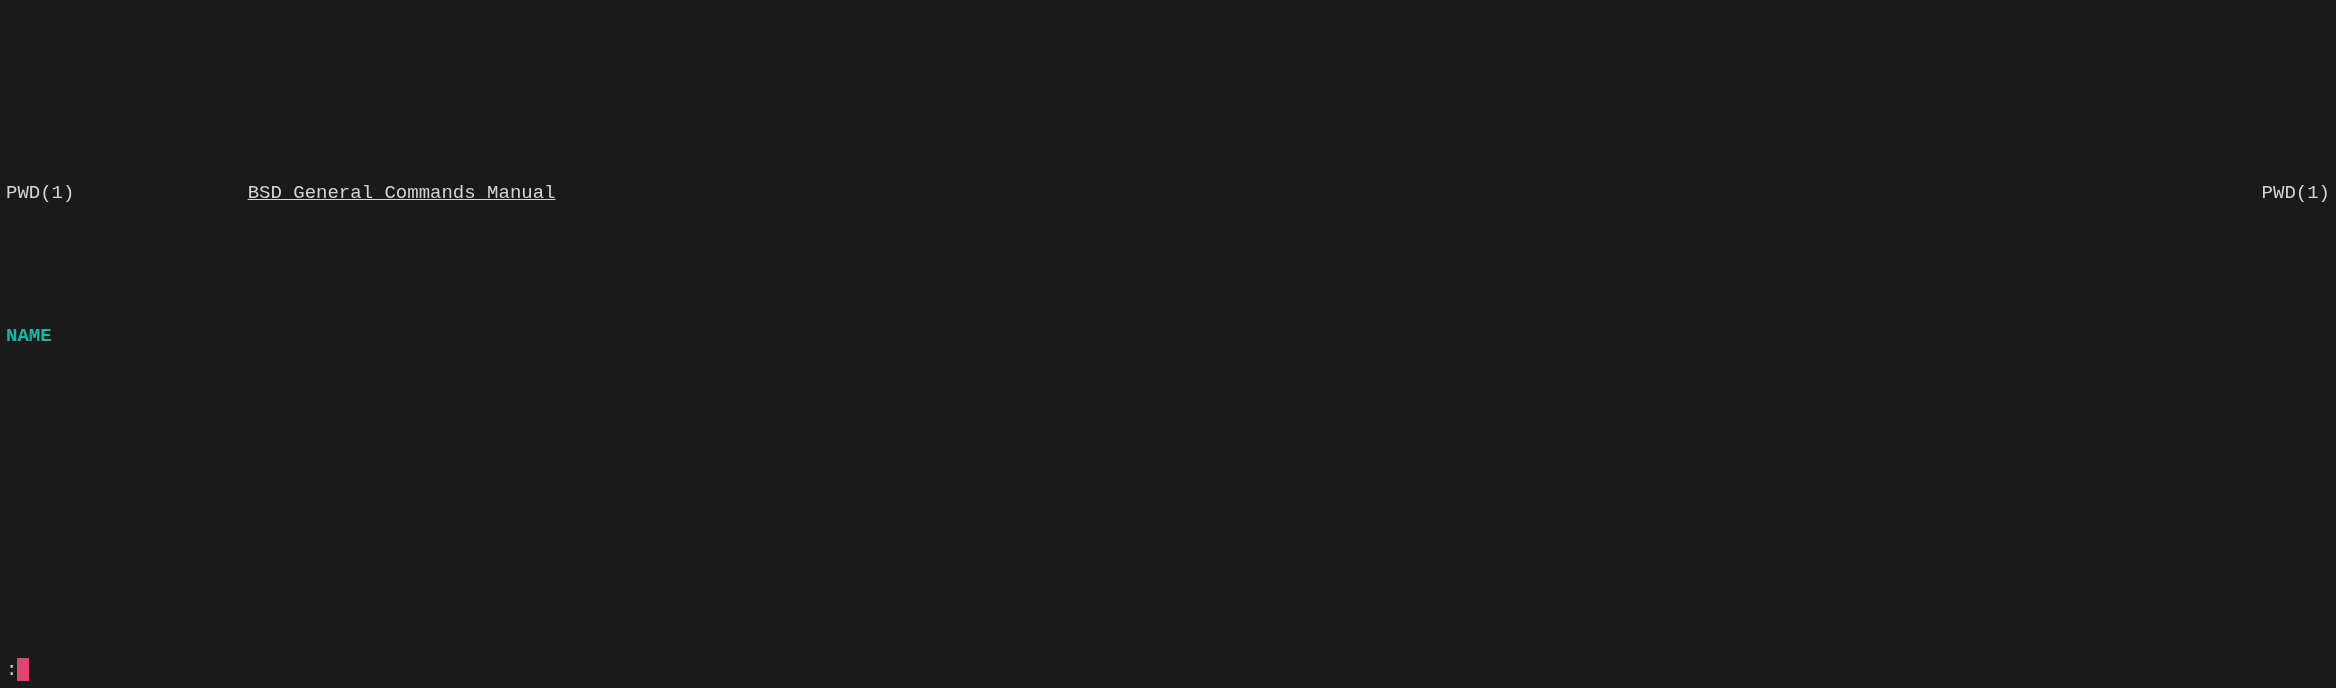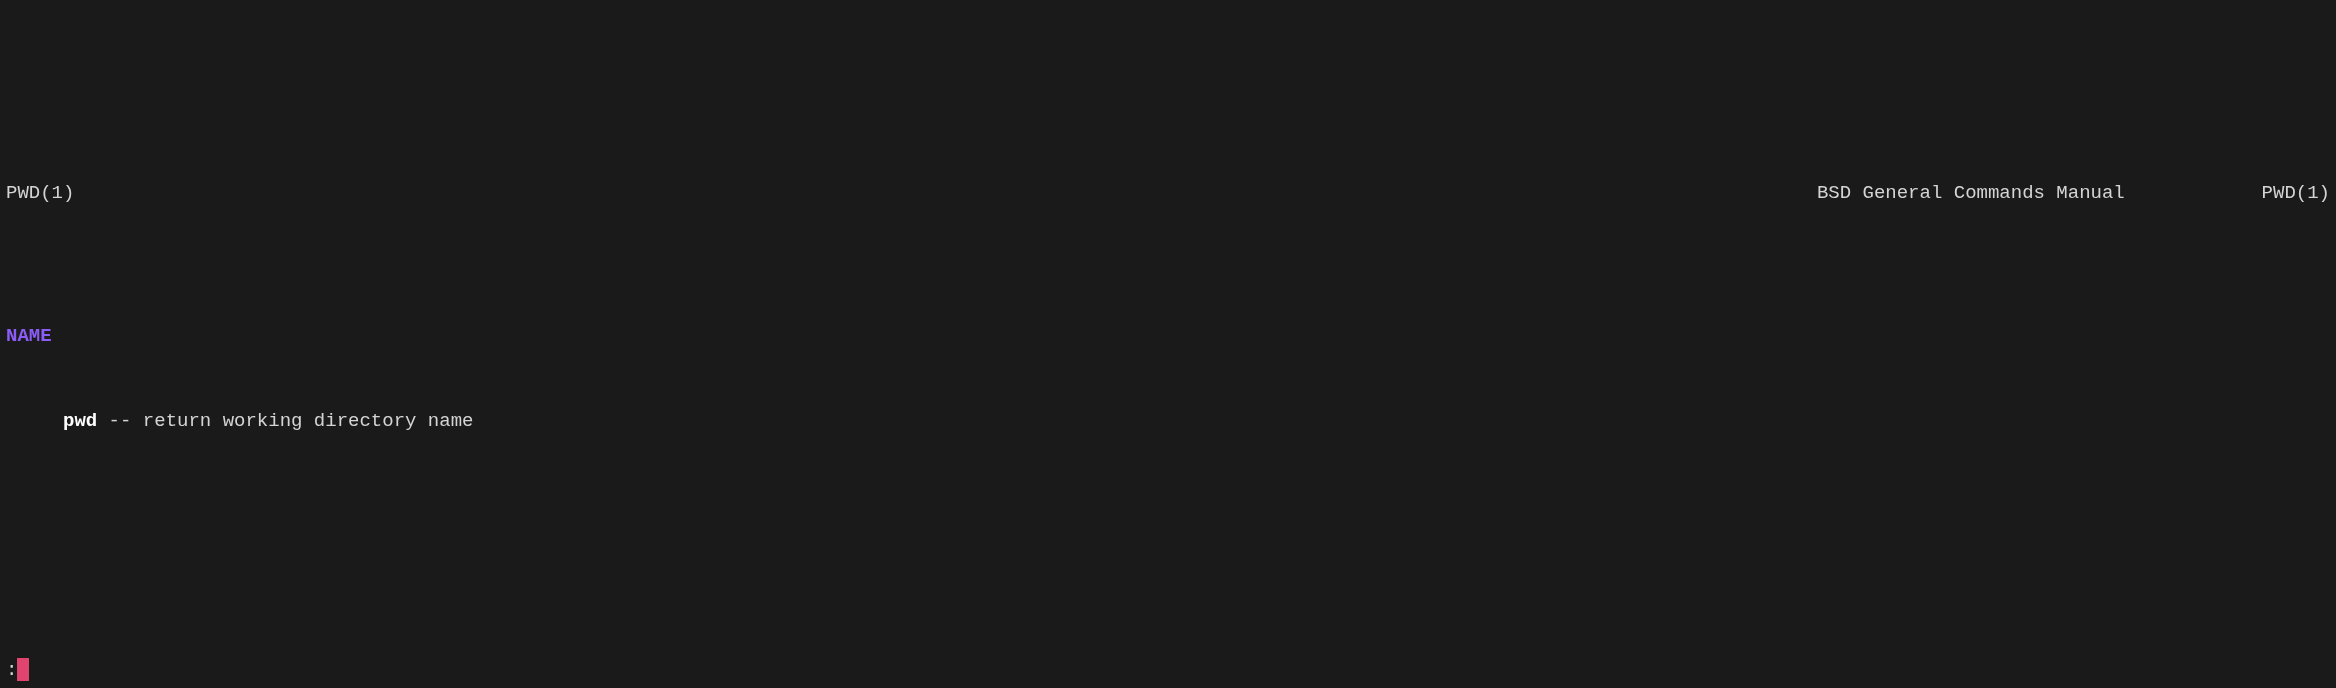--- a/index.html
+++ b/index.html
@@ -16,36 +16,38 @@
       padding: 8px 6px;
       white-space: pre;
       overflow: hidden;
       height: 688px;
       width: 2336px;
       position: relative;
     }
     .header-line {
       display: flex;
       margin-bottom: 1.5em;
+      gap: 25px;
     }
     .header-left {
       flex: 0 0 auto;
     }
     .header-center {
       flex: 1;
-      text-align: right;
+      text-align: left;
       padding-left: 13ch;
+      text-decoration: underline;
     }
     .header-right {
       flex: 0 0 auto;
       padding-left: 12ch;
     }
     .section-header {
       font-weight: bold;
-      color: #8b5cf6;
+      color: #14b8a6;
     }
     .bold {
       font-weight: bold;
       color: #ffffff;
     }
     .indent {
       padding-left: 5ch;
     }
     .blank-line {
       height: 1.5em;
@@ -74,21 +76,20 @@
 
 
 <div>
   <div class="header-line">
     <span class="header-left">PWD(1)</span>
     <span class="header-center">BSD General Commands Manual</span>
     <span class="header-right">PWD(1)</span>
   </div>
 
   <div class="section-header">NAME</div>
-  <div class="indent line"><span class="bold">pwd</span><span> -- </span><span>return working directory name</span></div>
 
   <div class="blank-line"></div>
 
   
 
   
 
   
   
 

